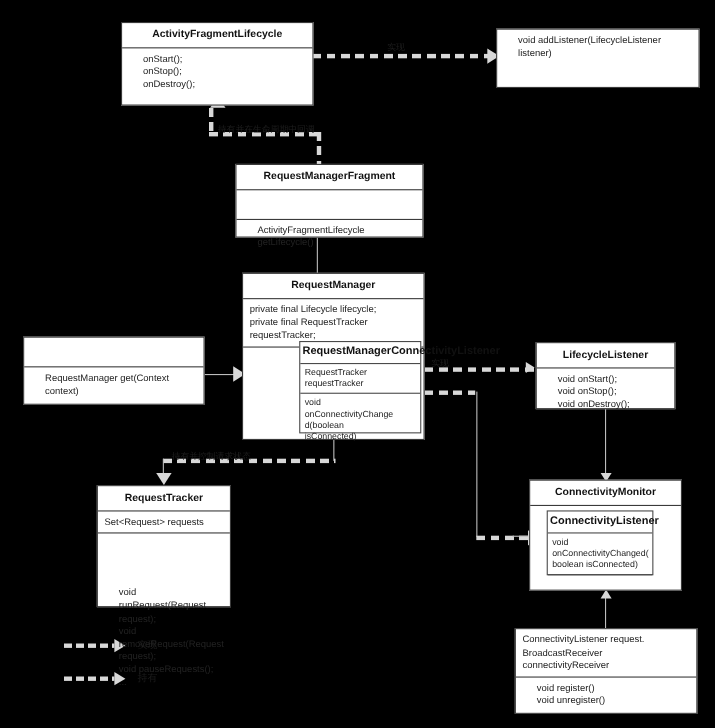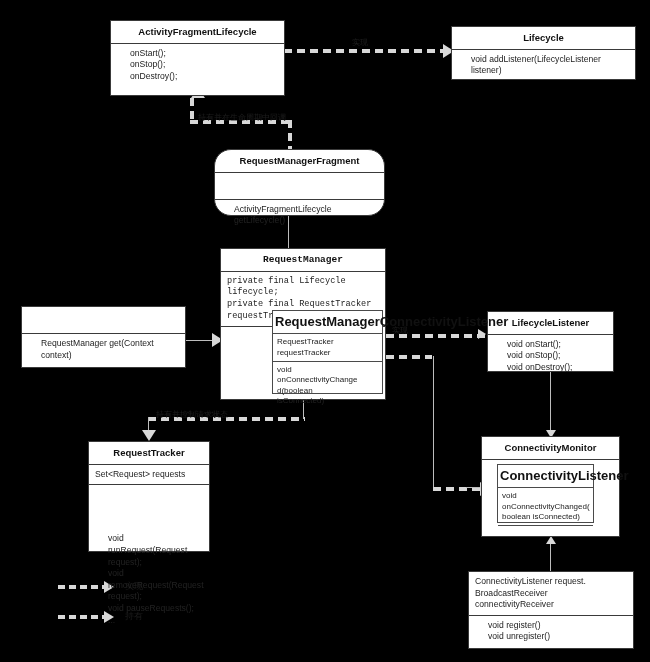--- a/index.html
+++ b/index.html
@@ -14,21 +14,21 @@
        padding:5px 2px 5px;border-bottom:1px solid #3a3a3a;line-height:1.25;}
   .uml .sec{font-size:8.6px;color:#222;padding:4px 6px;line-height:1.35;
        border-bottom:1px solid #3a3a3a;white-space:pre-line;}
   .uml .sec.last{border-bottom:none;padding-left:19px;}
   .uml .sec.empty{min-height:18px;}
   .uml .sec.grow{flex:1;margin-top:44px;}
 
   
   .inner{position:absolute;background:#fff;border:1px solid #4a4a4a;
          box-sizing:border-box;z-index:6;}
-  .inner .title{font-weight:bold;font-size:13px;color:#111;text-align:left;
+  .inner .title{font-weight:bold;font-size:10px;color:#111;text-align:left;
          padding:3px 2px;border-bottom:1px solid #4a4a4a;line-height:1.25;}
   .inner .sec{font-size:8px;color:#222;padding:3px 4px;line-height:1.3;
          border-bottom:1px solid #4a4a4a;white-space:pre-line;}
   .inner .sec.last{border-bottom:none;}
 
   
   .edge{position:absolute;z-index:2;}
   .dash-h{height:4px;
      background:repeating-linear-gradient(to right,#d8d8d8 0 8px,transparent 8px 13px);}
   .dash-v{width:4px;
@@ -116,31 +116,30 @@
   <div class="edge thin-h" style="left:466px;top:487px;width:14px;"></div>
 
   <div class="uml" style="left:110px;top:20px;width:175px;height:76px;">
     <div class="title">ActivityFragmentLifecycle</div>
     <div class="sec last">onStart();
 onStop();
 onDestroy();</div>
   </div>
 
   <div class="uml" style="left:451px;top:26px;width:185px;height:54px;">
-    <div class="title">Lifecycle</div>
     <div class="sec last">void addListener(LifecycleListener listener)</div>
   </div>
 
-  <div class="uml" style="left:214px;top:149px;width:171px;height:67px;border-radius:17px;">
+  <div class="uml" style="left:214px;top:149px;width:171px;height:67px;">
     <div class="title">RequestManagerFragment</div>
     <div class="sec empty"></div>
     <div class="sec last">ActivityFragmentLifecycle getLifecycle()</div>
   </div>
 
-  <div class="uml" style="left:220px;top:248px;width:166px;height:152px;font-family:Liberation Mono, monospace;">
+  <div class="uml" style="left:220px;top:248px;width:166px;height:152px;">
     <div class="title">RequestManager</div>
     <div class="sec">private final Lifecycle lifecycle;
 private final RequestTracker requestTracker;</div>
     <div class="sec last grow"></div>
   </div>
 
   <div class="inner" style="left:272px;top:310px;width:111px;height:84px;">
     <div class="title">RequestManagerConnectivityListener</div>
     <div class="sec">RequestTracker
 requestTracker</div>

